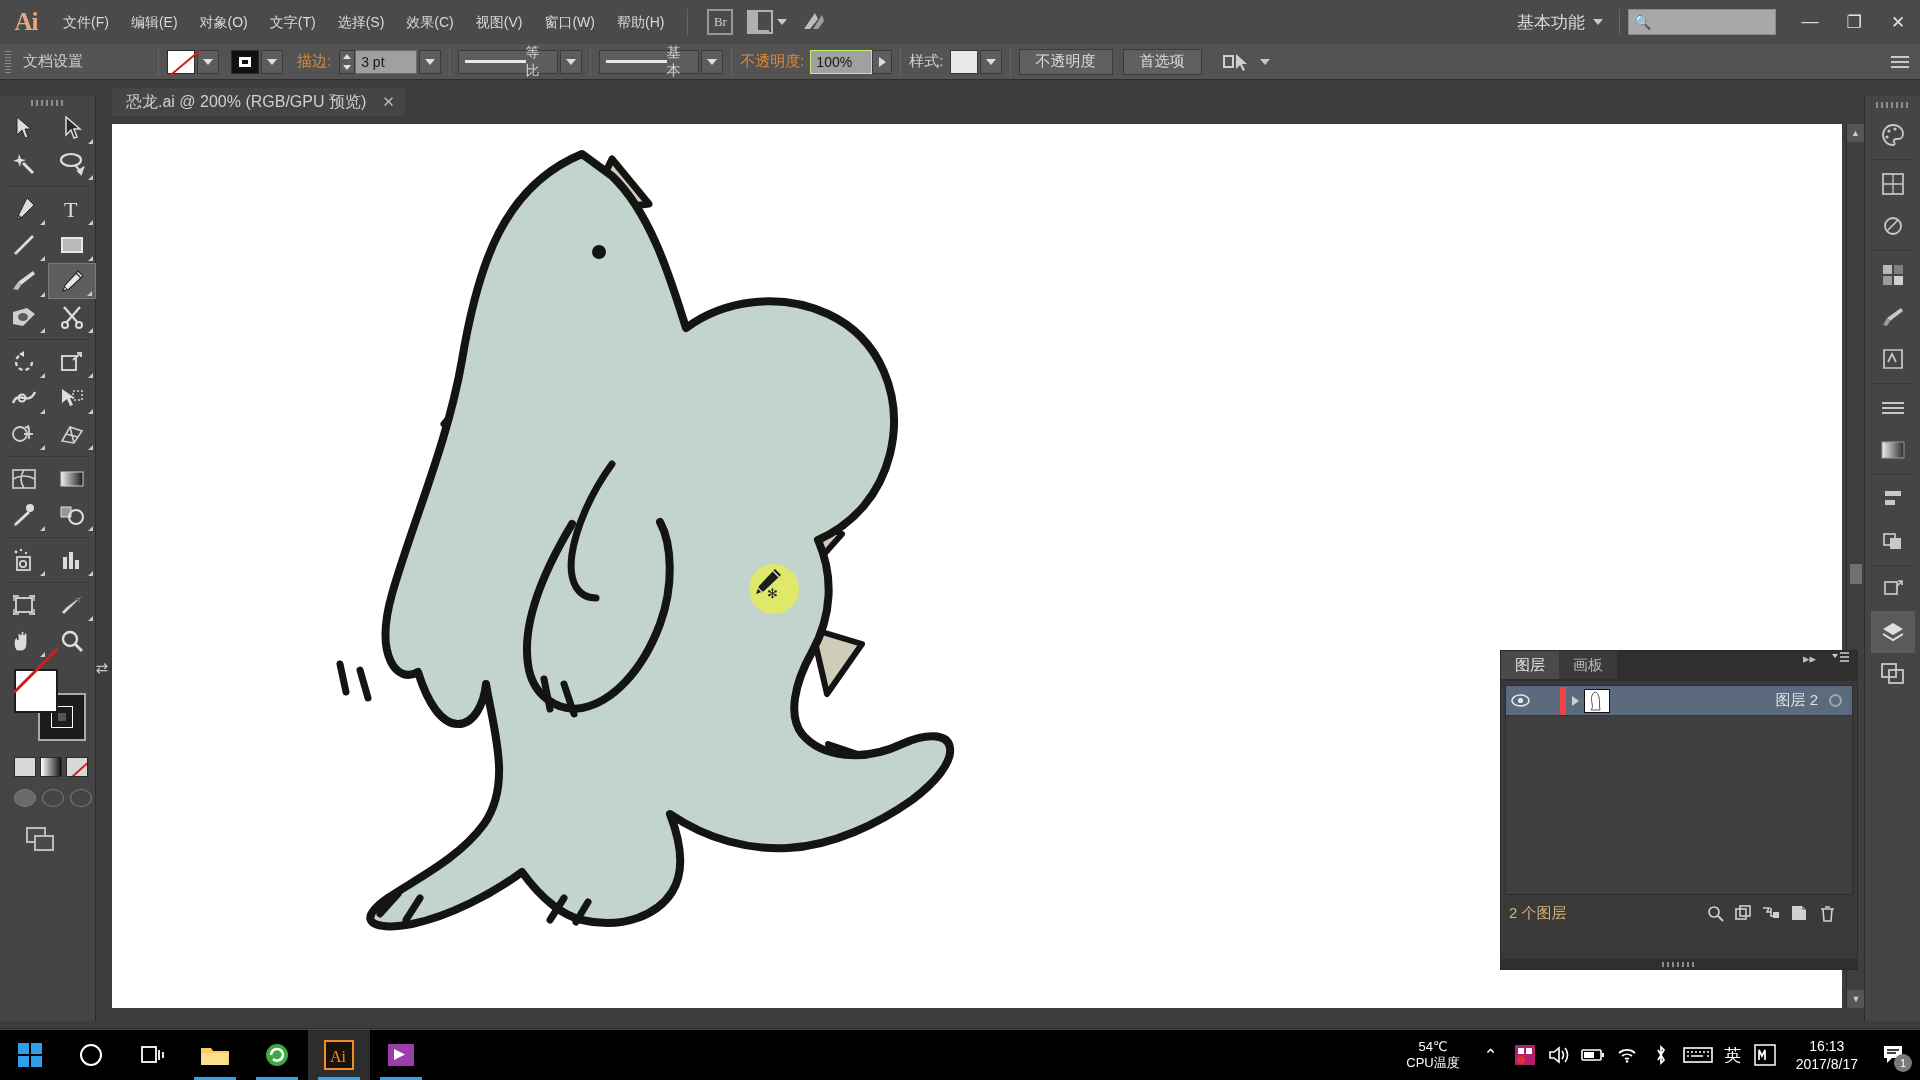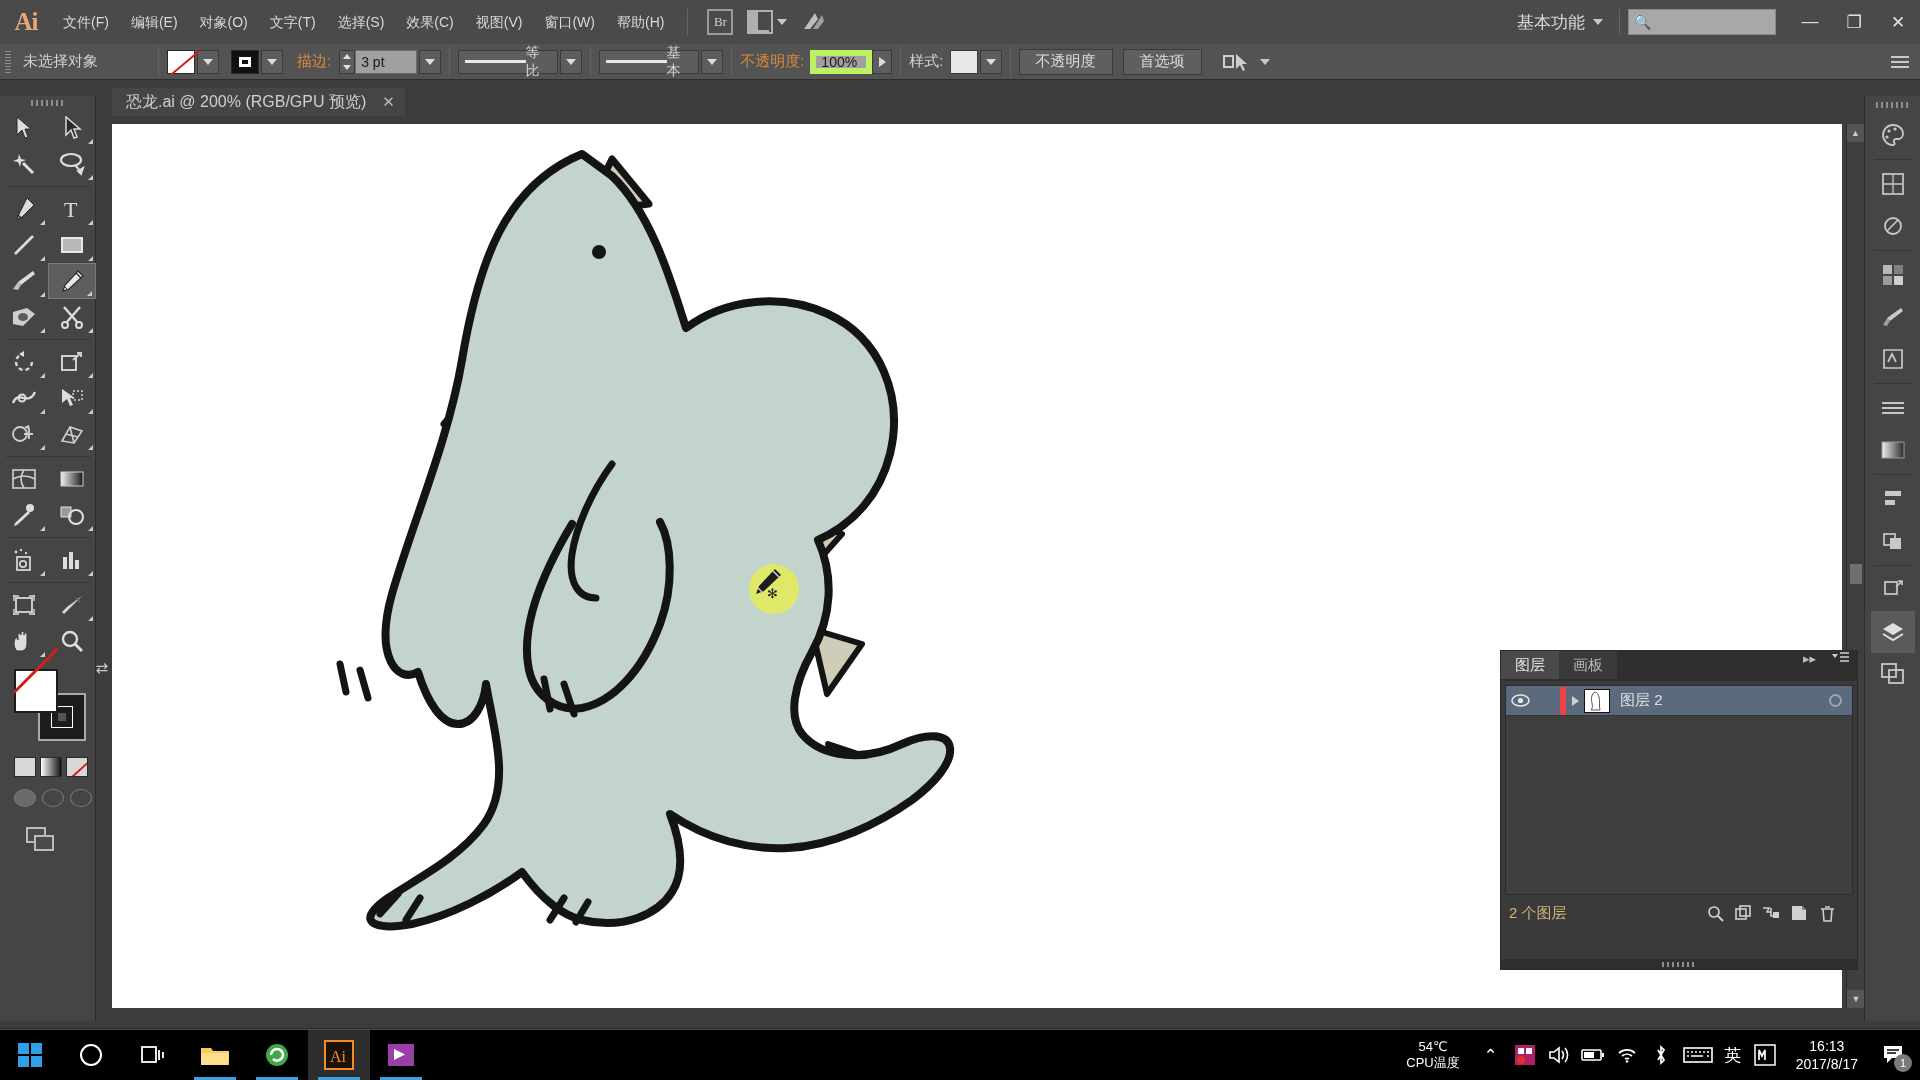--- a/index.html
+++ b/index.html
@@ -96,21 +96,21 @@
     width: 62px; height: 24px; background: #a0a0a0; border: 1px solid #6a6a6a;
     color: #1a1a1a; font-size: 14px; display:flex; align-items:center; padding-left: 5px;
   }
   .combo-wide {
     width: 100px; height: 24px; background: #5d5d5d; border: 1px solid #3a3a3a;
     display: flex; align-items: center; justify-content: space-between; padding: 0 6px;
   }
   .combo-wide .line { width: 66px; height: 3px; background: #e8e8e8; }
   .combo-wide .txt { color: #d8d8d8; font-size: 14px; }
   .opac-field {
-    width: 62px; height: 24px; background: #a0a0a0; border: 6px solid #bef264;
+    width: 62px; height: 24px; background: #a0a0a0; border: 1px solid #bef264;
     color: #1a1a1a; font-size: 14px; display:flex; align-items:center; padding-left: 5px;
   }
   .play-btn {
     width: 20px;height:24px;background:#5d5d5d;border:1px solid #3a3a3a;
     display:flex;align-items:center;justify-content:center;
   }
   .play-btn i { width:0;height:0;border-top:5px solid transparent;border-bottom:5px solid transparent;border-left:7px solid #ddd;}
   .style-sw { width: 28px; height: 24px; background: #e8e8e8; border: 1px solid #3a3a3a; }
   .pbtn {
     height: 26px; padding: 0 16px; background: #5f5f5f; border: 1px solid #3a3a3a;
@@ -208,21 +208,21 @@
   .layers-panel {
     position: absolute; left: 1500px; top: 650px; width: 358px; height: 320px;
     background: #3a3a3a; border: 1px solid #2a2a2a;
   }
   .lp-tabs { height: 30px; background:#2f2f2f; display:flex; align-items:flex-start; }
   .lp-tab { height: 28px; padding: 0 14px; display:flex;align-items:center;
     color:#b8b8b8; font-size:15px; background:#3a3a3a; }
   .lp-tab.active { background:#4a4a4a; color:#e8e8e8; }
   .lp-tabspace{flex:1;}
   .lp-tabicon{ color:#c0c0c0; font-size:13px; padding: 0 7px; }
-  .lp-list { background:#3f3f3f; margin: 4px 4px 0 4px; height: 210px; border:1px solid #2c2c2c;}
+  .lp-list { background:#3f3f3f; margin: 4px 4px 0 4px; height: 210px; border:1px solid #2c2c2c;text-align:right;}
   .lrow { height: 30px; display:flex; align-items:center; border-bottom: 1px solid #353535; }
   .lrow.sel { background: #5b6b7d; }
   .lc-eye { width: 28px; display:flex;align-items:center;justify-content:center; }
   .lc-lock{ width: 26px; display:flex;align-items:center;justify-content:center;}
   .lc-color{ width: 6px; height: 28px; }
   .lc-tri{ width: 18px; display:flex;align-items:center;justify-content:center;}
   .lc-tri i{width:0;height:0;border-top:5px solid transparent;border-bottom:5px solid transparent;border-left:7px solid #cfcfcf;}
   .lc-thumb{ width: 26px;height:24px;background:#fff;border:1px solid #111;
     display:flex;align-items:center;justify-content:center;overflow:hidden;}
   .lc-name{ flex:1; color:#e0e0e0; font-size:15px; padding-left: 10px; }
@@ -307,21 +307,21 @@
       <span></span>
     </div>
     <div style="width:12px"></div>
     <div class="wbtn">—</div>
     <div class="wbtn">❐</div>
     <div class="wbtn close">✕</div>
   </div>
 
   <div class="ctrlbar">
     <div class="grip"></div>
-    <div class="cb-label" style="width:135px; padding-left:8px">未选择对象</div>
+    <div class="cb-label" style="width:135px; padding-left:8px">文档设置</div>
     <div class="cb-sep"></div>
     <div class="swatch-none"></div>
     <div class="drop-btn">
         <div class="caret-dn"></div>
       </div>
     <div style="width:12px"></div>
     <div class="swatch-stroke">
         <i></i>
       </div>
     <div class="drop-btn">

